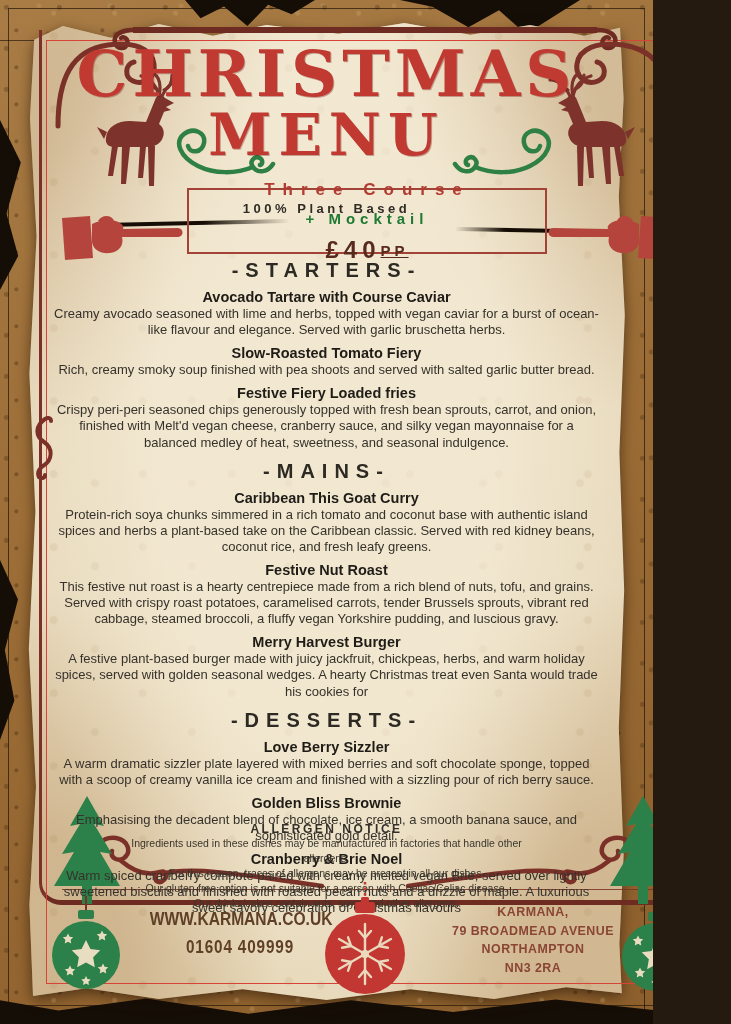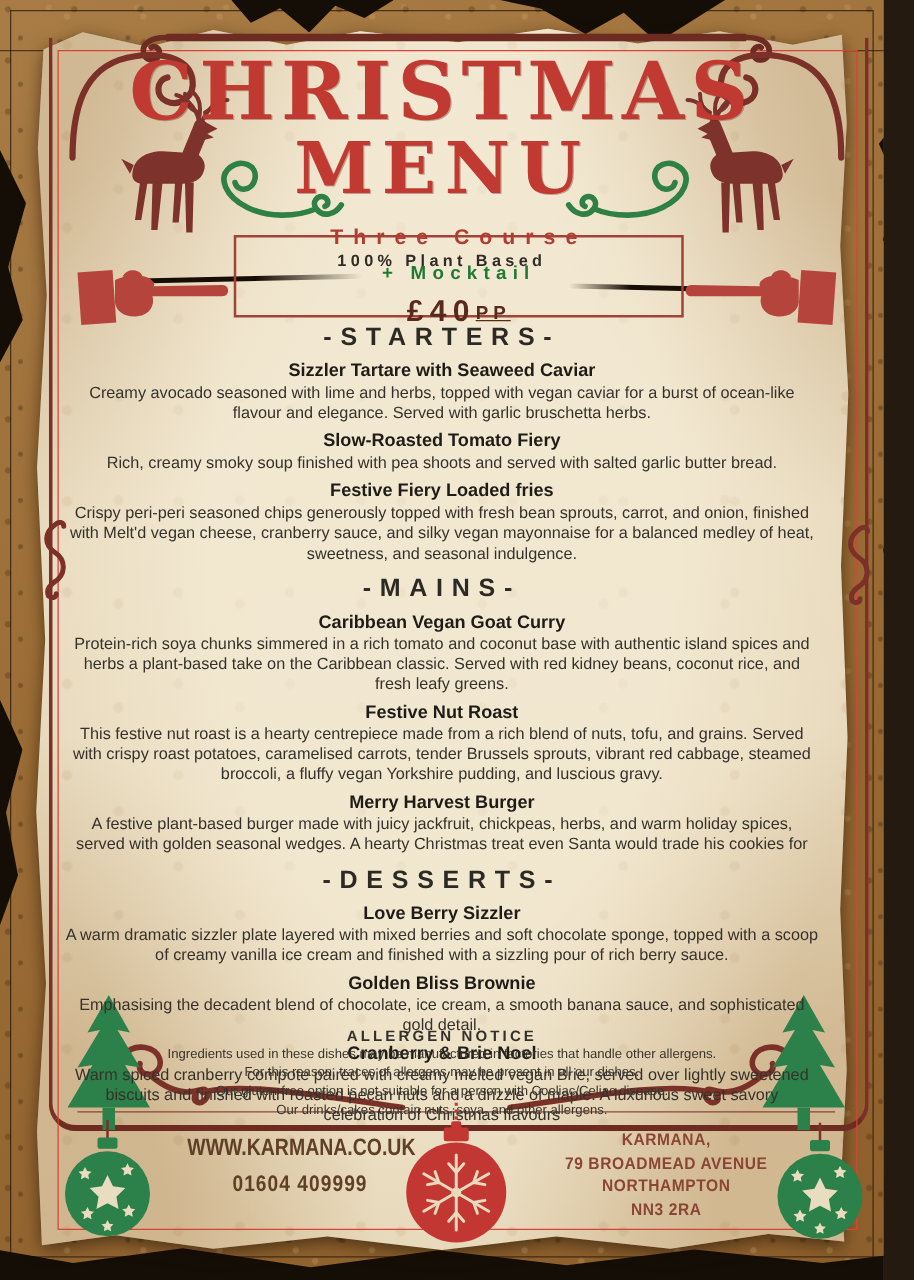--- a/index.html
+++ b/index.html
@@ -1,16 +1,16 @@
 <!DOCTYPE html>
 <html><head>
 <meta charset="utf-8">
 <style>
   html,body{margin:0;padding:0;background:#241a10;}
-  .page{position:relative;width:707px;height:1024px;overflow:hidden;
+  .page{position:relative;width:653px;height:1024px;overflow:hidden;
     font-family:"Liberation Sans",sans-serif;
     background:
       radial-gradient(circle at 12% 18%, rgba(54,30,8,.28) 0 2px, transparent 3px),
       radial-gradient(circle at 72% 64%, rgba(54,30,8,.25) 0 2px, transparent 3px),
       radial-gradient(circle at 38% 82%, rgba(40,22,6,.3) 0 1.5px, transparent 2.5px),
       radial-gradient(circle at 88% 28%, rgba(190,150,95,.5) 0 2px, transparent 3px),
       radial-gradient(circle at 55% 10%, rgba(190,150,95,.4) 0 2px, transparent 3px),
       linear-gradient(160deg,#a97c45 0%,#9c6d36 45%,#8d5f2c 100%);
     background-size: 53px 41px, 67px 53px, 43px 37px, 61px 47px, 71px 59px, 100% 100%;
   }
@@ -206,35 +206,35 @@
   <div class="offer-box">
     <div class="offer-1">Three Course</div>
     <div class="offer-2">+ Mocktail</div>
     <div class="offer-3"><span>£40</span><span class="pp">PP</span></div>
   </div>
 
   <div class="menu-content">
 
     <div class="section-title first">-STARTERS-</div>
     <div>
-      <div class="dish-name">Sizzler Tartare with Seaweed Caviar</div>
+      <div class="dish-name">Avocado Tartare with Course Caviar</div>
       <div class="dish-desc">Creamy avocado seasoned with lime and herbs, topped with vegan caviar for a burst of ocean-like flavour and elegance. Served with garlic bruschetta herbs.</div>
     </div>
     <div>
       <div class="dish-name">Slow-Roasted Tomato Fiery</div>
       <div class="dish-desc">Rich, creamy smoky soup finished with pea shoots and served with salted garlic butter bread.</div>
     </div>
     <div>
       <div class="dish-name">Festive Fiery Loaded fries</div>
       <div class="dish-desc">Crispy peri-peri seasoned chips generously topped with fresh bean sprouts, carrot, and onion, finished with Melt'd vegan cheese, cranberry sauce, and silky vegan mayonnaise for a balanced medley of heat, sweetness, and seasonal indulgence.</div>
     </div>
 
     <div class="section-title">-MAINS-</div>
     <div>
-      <div class="dish-name">Caribbean Vegan Goat Curry</div>
+      <div class="dish-name">Caribbean This Goat Curry</div>
       <div class="dish-desc">Protein-rich soya chunks simmered in a rich tomato and coconut base with authentic island spices and herbs a plant-based take on the Caribbean classic. Served with red kidney beans, coconut rice, and fresh leafy greens.</div>
     </div>
     <div>
       <div class="dish-name">Festive Nut Roast</div>
       <div class="dish-desc">This festive nut roast is a hearty centrepiece made from a rich blend of nuts, tofu, and grains. Served with crispy roast potatoes, caramelised carrots, tender Brussels sprouts, vibrant red cabbage, steamed broccoli, a fluffy vegan Yorkshire pudding, and luscious gravy.</div>
     </div>
     <div>
       <div class="dish-name">Merry Harvest Burger</div>
       <div class="dish-desc">A festive plant-based burger made with juicy jackfruit, chickpeas, herbs, and warm holiday spices, served with golden seasonal wedges. A hearty Christmas treat even Santa would trade his cookies for</div>
     </div>

